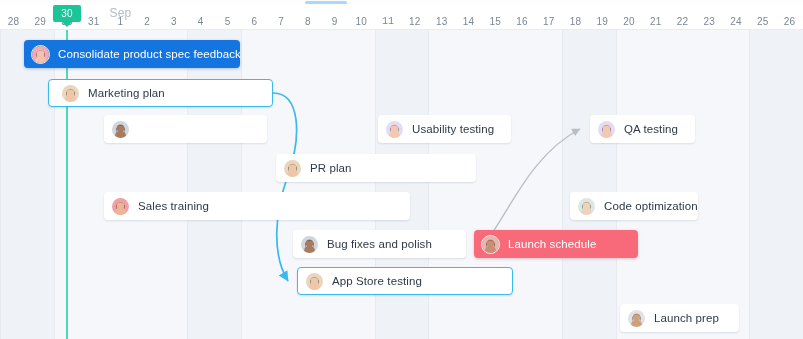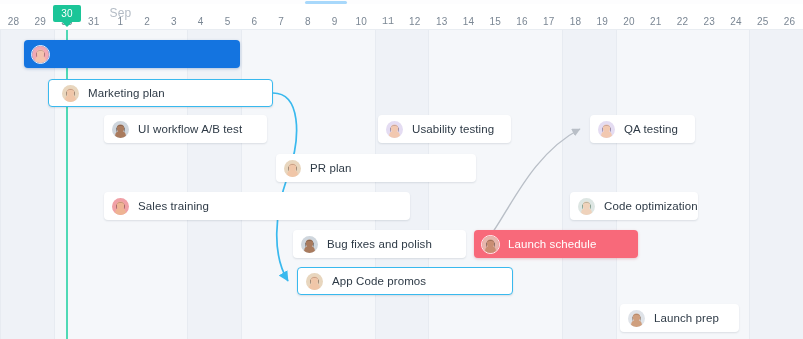--- a/index.html
+++ b/index.html
@@ -189,20 +189,21 @@
         <span class="avatar">
           <svg viewBox="0 0 20 20">
             <rect width="20" height="20" fill="#f2a9b4"></rect>
             <circle cx="10" cy="17.5" r="6.4" fill="#f3c3ad"></circle>
             <circle cx="10" cy="8.4" r="4.4" fill="#f3c3ad"></circle>
             <path d="M5.4,8.2 C5.4,4.4 14.6,4.4 14.6,8.2 C14.6,6.6 13,5.6 10,5.6 C7,5.6 5.4,6.6 5.4,8.2 z" fill="#5b3a32"></path>
             <path d="M5.3,7.6 C4.6,10.8 5.2,12.4 5.8,12.9 C5.4,10.8 5.5,9.1 5.8,8.0 z" fill="#5b3a32"></path>
             <path d="M14.7,7.6 C15.4,10.8 14.8,12.4 14.2,12.9 C14.6,10.8 14.5,9.1 14.2,8.0 z" fill="#5b3a32"></path>
           </svg>
         </span>
+        <span class="label">Consolidate product spec feedback</span>
       </div>
       <div class="bar outline-cyan" style="left: 48px; top: 79px; width: 225px; padding-left: 12px;">
         <span class="avatar">
           <svg viewBox="0 0 20 20">
             <rect width="20" height="20" fill="#e8d6be"></rect>
             <circle cx="10" cy="17.5" r="6.4" fill="#f0c6a8"></circle>
             <circle cx="10" cy="8.4" r="4.4" fill="#f0c6a8"></circle>
             <path d="M5.4,8.2 C5.4,4.4 14.6,4.4 14.6,8.2 C14.6,6.6 13,5.6 10,5.6 C7,5.6 5.4,6.6 5.4,8.2 z" fill="#4a2f23"></path>
             <path d="M5.3,7.6 C4.6,10.8 5.2,12.4 5.8,12.9 C5.4,10.8 5.5,9.1 5.8,8.0 z" fill="#4a2f23"></path>
             <path d="M14.7,7.6 C15.4,10.8 14.8,12.4 14.2,12.9 C14.6,10.8 14.5,9.1 14.2,8.0 z" fill="#4a2f23"></path>
@@ -214,21 +215,20 @@
         <span class="avatar">
           <svg viewBox="0 0 20 20">
             <rect width="20" height="20" fill="#cfd6dd"></rect>
             <circle cx="10" cy="17.5" r="6.4" fill="#a97b5e"></circle>
             <circle cx="10" cy="8.4" r="4.4" fill="#a97b5e"></circle>
             <path d="M5.4,8.2 C5.4,4.4 14.6,4.4 14.6,8.2 C14.6,6.6 13,5.6 10,5.6 C7,5.6 5.4,6.6 5.4,8.2 z" fill="#2c2320"></path>
             <path d="M5.3,7.6 C4.6,10.8 5.2,12.4 5.8,12.9 C5.4,10.8 5.5,9.1 5.8,8.0 z" fill="#2c2320"></path>
             <path d="M14.7,7.6 C15.4,10.8 14.8,12.4 14.2,12.9 C14.6,10.8 14.5,9.1 14.2,8.0 z" fill="#2c2320"></path>
           </svg>
         </span>
-        <span class="label">UI workflow A/B test</span>
       </div>
       <div class="bar" style="left: 378px; top: 115px; width: 133px;">
         <span class="avatar">
           <svg viewBox="0 0 20 20">
             <rect width="20" height="20" fill="#e4dcf2"></rect>
             <circle cx="10" cy="17.5" r="6.4" fill="#f2c8b0"></circle>
             <circle cx="10" cy="8.4" r="4.4" fill="#f2c8b0"></circle>
             <path d="M5.4,8.2 C5.4,4.4 14.6,4.4 14.6,8.2 C14.6,6.6 13,5.6 10,5.6 C7,5.6 5.4,6.6 5.4,8.2 z" fill="#4b3658"></path>
             <path d="M5.3,7.6 C4.6,10.8 5.2,12.4 5.8,12.9 C5.4,10.8 5.5,9.1 5.8,8.0 z" fill="#4b3658"></path>
             <path d="M14.7,7.6 C15.4,10.8 14.8,12.4 14.2,12.9 C14.6,10.8 14.5,9.1 14.2,8.0 z" fill="#4b3658"></path>
@@ -318,21 +318,21 @@
         <span class="avatar">
           <svg viewBox="0 0 20 20">
             <rect width="20" height="20" fill="#e8d6be"></rect>
             <circle cx="10" cy="17.5" r="6.4" fill="#f0c6a8"></circle>
             <circle cx="10" cy="8.4" r="4.4" fill="#f0c6a8"></circle>
             <path d="M5.4,8.2 C5.4,4.4 14.6,4.4 14.6,8.2 C14.6,6.6 13,5.6 10,5.6 C7,5.6 5.4,6.6 5.4,8.2 z" fill="#4a2f23"></path>
             <path d="M5.3,7.6 C4.6,10.8 5.2,12.4 5.8,12.9 C5.4,10.8 5.5,9.1 5.8,8.0 z" fill="#4a2f23"></path>
             <path d="M14.7,7.6 C15.4,10.8 14.8,12.4 14.2,12.9 C14.6,10.8 14.5,9.1 14.2,8.0 z" fill="#4a2f23"></path>
           </svg>
         </span>
-        <span class="label">App Code promos</span>
+        <span class="label">App Store testing</span>
       </div>
       <div class="bar" style="left: 620px; top: 304px; width: 119px;">
         <span class="avatar">
           <svg viewBox="0 0 20 20">
             <rect width="20" height="20" fill="#dfe3e8"></rect>
             <circle cx="10" cy="17.5" r="6.4" fill="#cf9f7e"></circle>
             <circle cx="10" cy="8.4" r="4.4" fill="#cf9f7e"></circle>
             <path d="M5.4,8.2 C5.4,4.4 14.6,4.4 14.6,8.2 C14.6,6.6 13,5.6 10,5.6 C7,5.6 5.4,6.6 5.4,8.2 z" fill="#6b4a32"></path>
             <path d="M5.3,7.6 C4.6,10.8 5.2,12.4 5.8,12.9 C5.4,10.8 5.5,9.1 5.8,8.0 z" fill="#6b4a32"></path>
             <path d="M14.7,7.6 C15.4,10.8 14.8,12.4 14.2,12.9 C14.6,10.8 14.5,9.1 14.2,8.0 z" fill="#6b4a32"></path>

